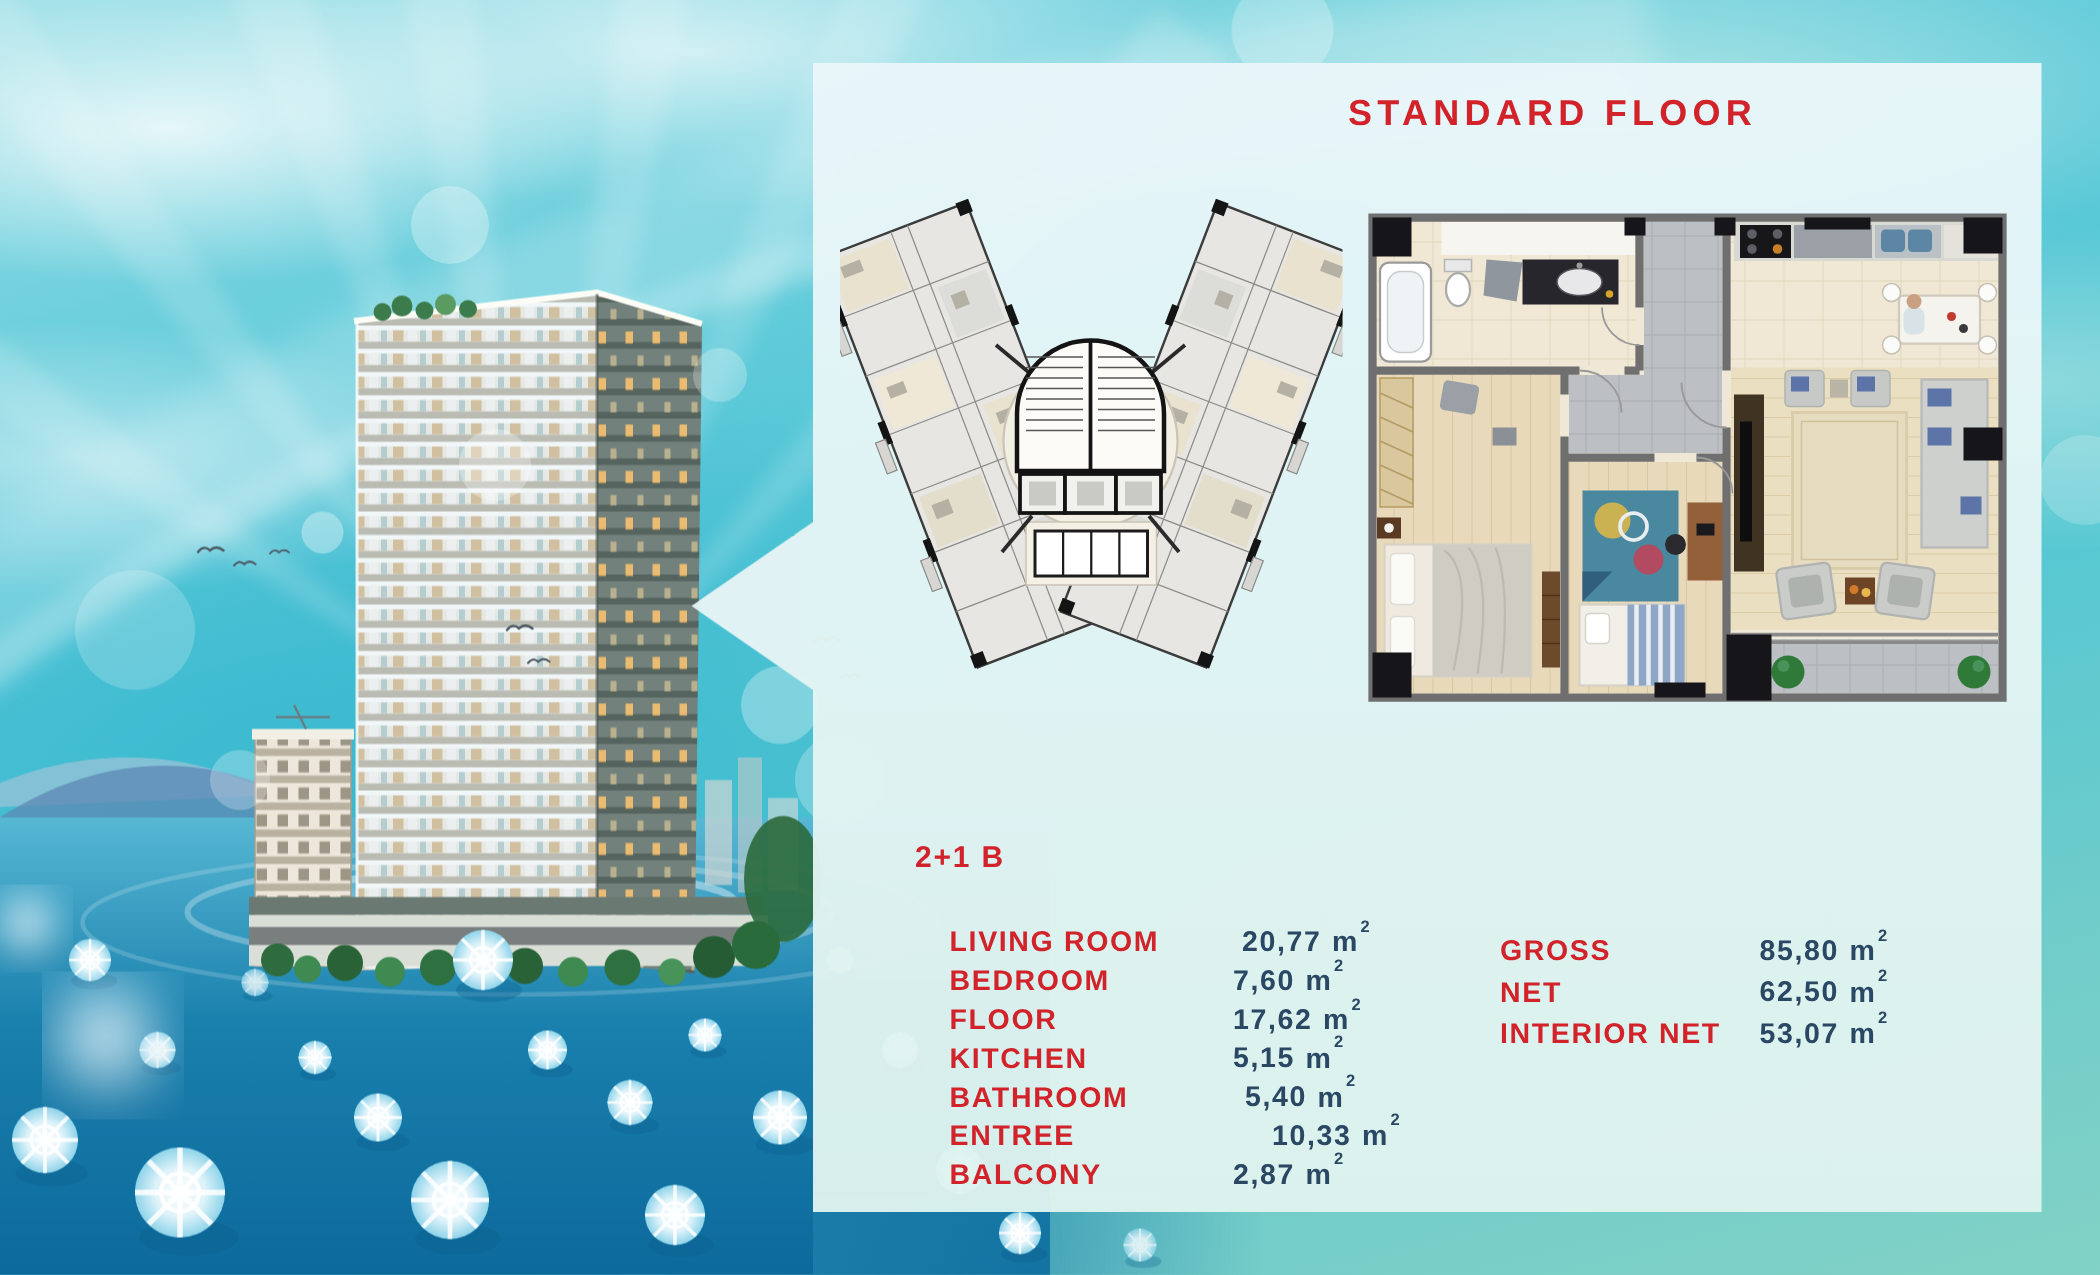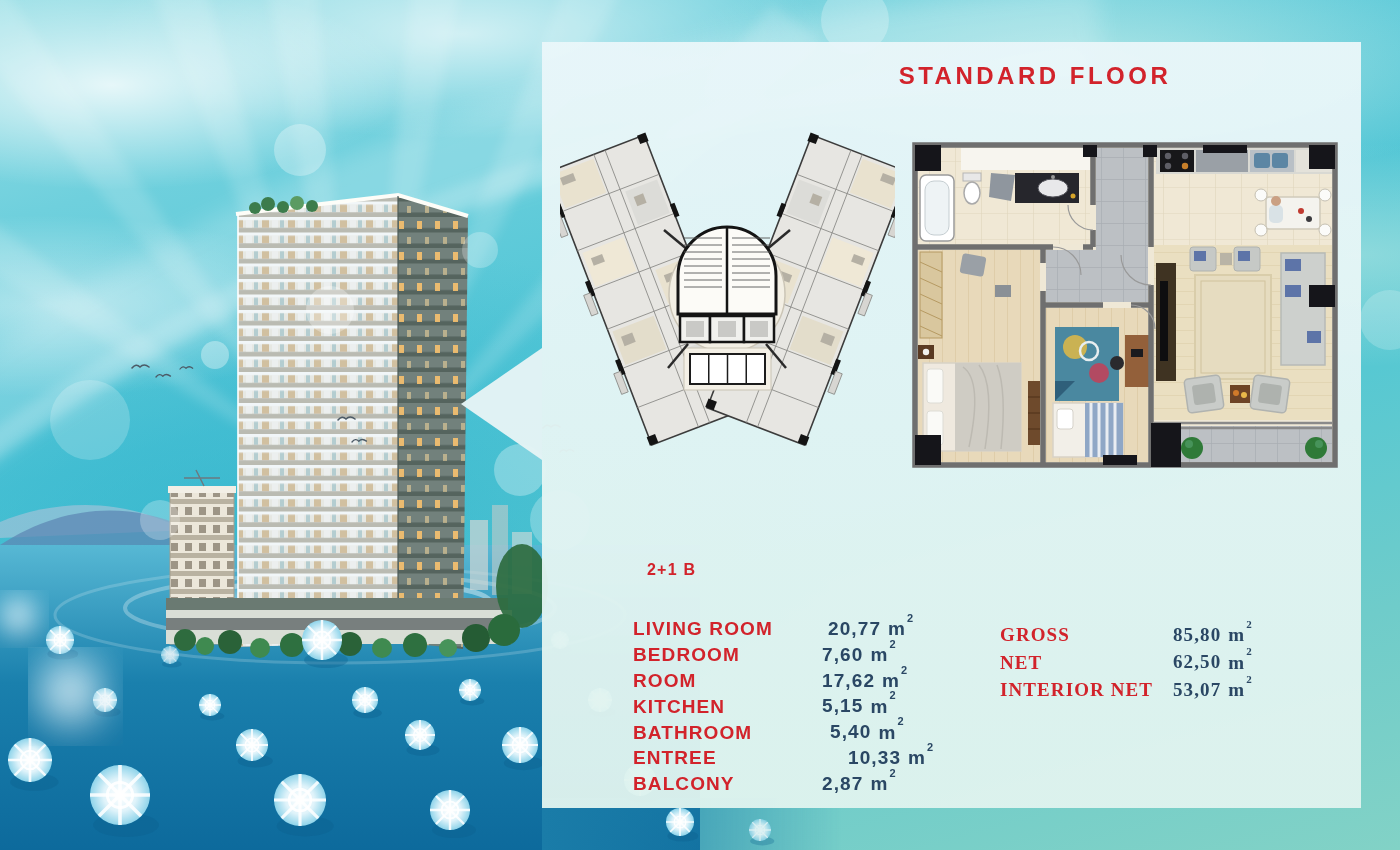--- a/index.html
+++ b/index.html
@@ -26,25 +26,25 @@
     background:rgba(230,244,245,.96);
     clip-path:polygon(100% 0, 0 50%, 100% 100%);
   }
   .panel-title{
     position:absolute; left:542px; top:62px; width:986px; text-align:center;
     font-size:24px; font-weight:700; letter-spacing:3.5px; color:#d2232b;
   }
   #hplan{position:absolute; left:560px; top:118px; width:335px; height:365px;}
   #aptplan{position:absolute; left:903px; top:135px; width:450px; height:350px;}
   .unit-label{
-    position:absolute; left:647px; top:561px;
-    font-size:16px; font-weight:700; letter-spacing:1.2px; color:#d2232b;
+    position:absolute; left:610px; top:561px;
+    font-size:20px; font-weight:700; letter-spacing:1.2px; color:#d2232b;
   }
   .rooms-block{position:absolute; left:633px; top:614px;}
-  .totals-block{position:absolute; left:1000px; top:619px;font-family:Liberation Serif, serif;}
+  .totals-block{position:absolute; left:1000px; top:619px;}
   .row{display:flex; align-items:baseline; font-weight:700; white-space:nowrap;}
   .rooms-block .row{font-size:19px; line-height:21.5px; letter-spacing:1.1px;}
   .totals-block .row{font-size:19px; line-height:22px; letter-spacing:1.1px;}
   .row .lbl{color:#d2232b;}
   .rooms-block .lbl{width:189px;}
   .totals-block .lbl{width:173px;}
   .row .val{color:#2a4764;}
   .rooms-block .row:nth-child(1) .val{margin-left:6px;}
   .rooms-block .row:nth-child(5) .val{margin-left:8px;}
   .rooms-block .row:nth-child(6) .val{margin-left:26px;}
@@ -515,21 +515,21 @@
   <div class="rooms-block">
     <div class="row">
       <span class="lbl">LIVING ROOM</span>
       <span class="val"><span>20,77</span><span class="u">m</span><sup class="sup">2</sup></span>
     </div>
     <div class="row">
       <span class="lbl">BEDROOM</span>
       <span class="val"><span>7,60</span><span class="u">m</span><sup class="sup">2</sup></span>
     </div>
     <div class="row">
-      <span class="lbl">ROOM</span>
+      <span class="lbl">FLOOR</span>
       <span class="val"><span>17,62</span><span class="u">m</span><sup class="sup">2</sup></span>
     </div>
     <div class="row">
       <span class="lbl">KITCHEN</span>
       <span class="val"><span>5,15</span><span class="u">m</span><sup class="sup">2</sup></span>
     </div>
     <div class="row">
       <span class="lbl">BATHROOM</span>
       <span class="val"><span>5,40</span><span class="u">m</span><sup class="sup">2</sup></span>
     </div>

